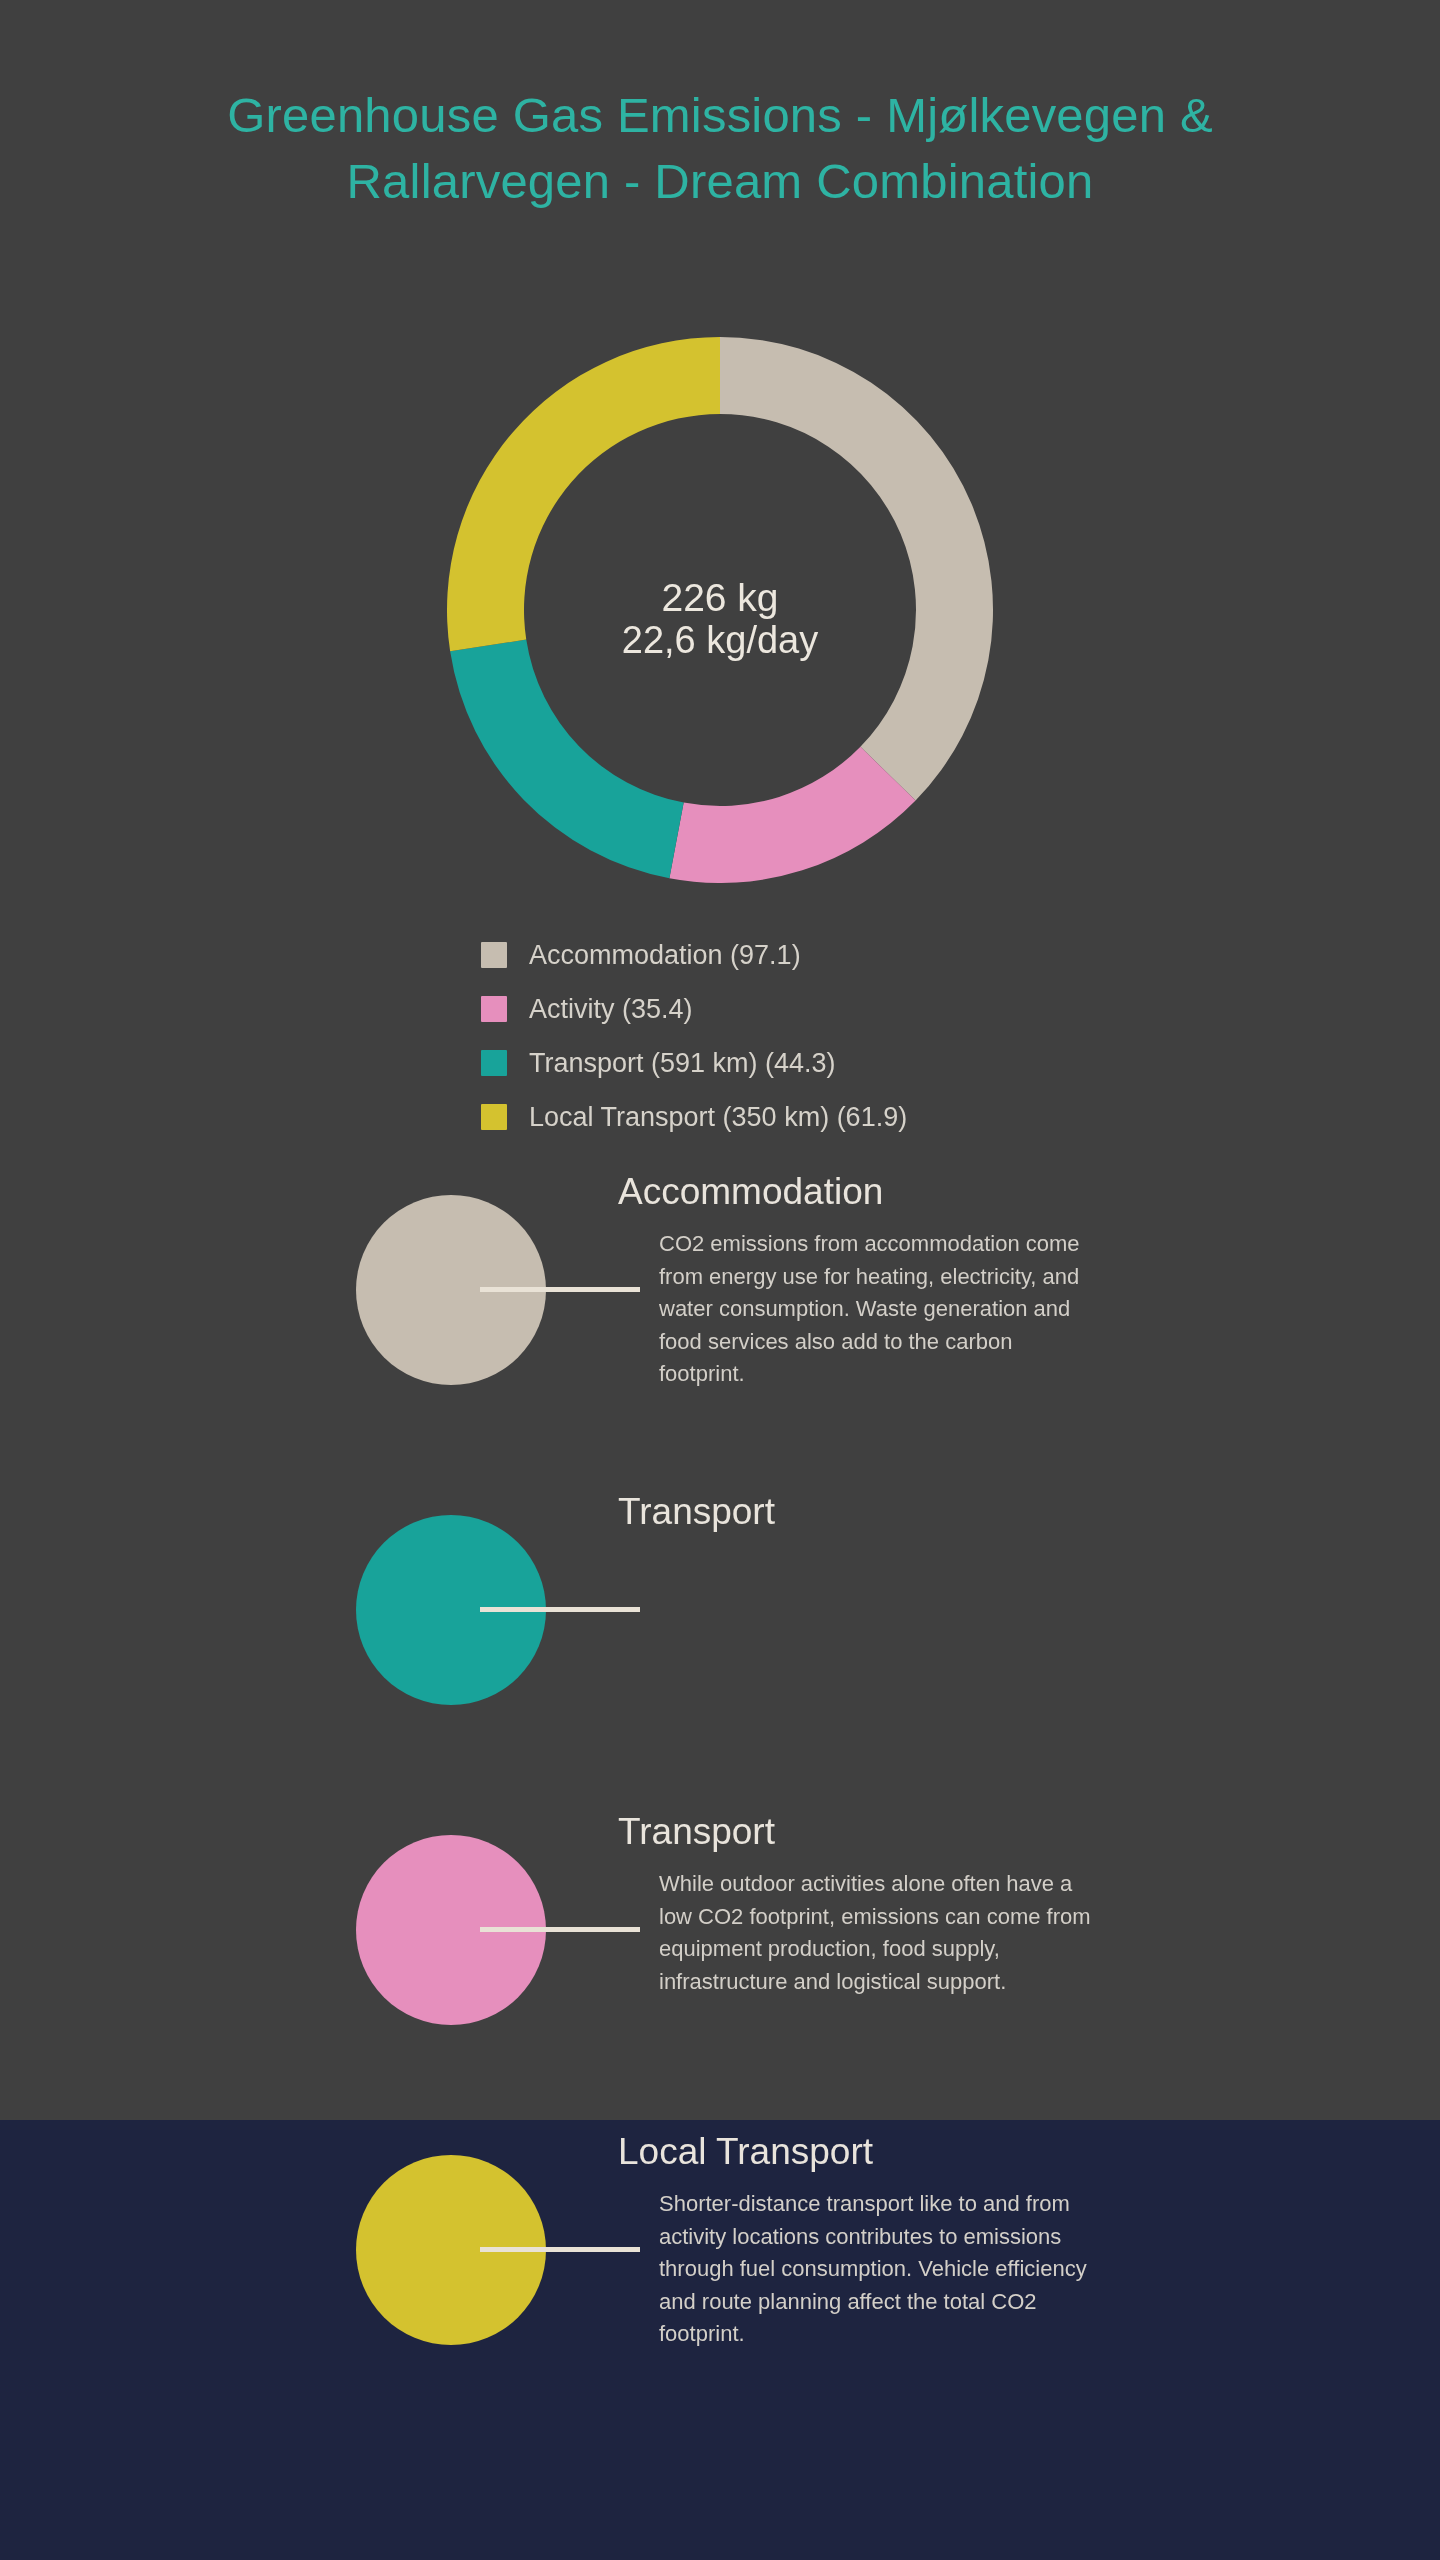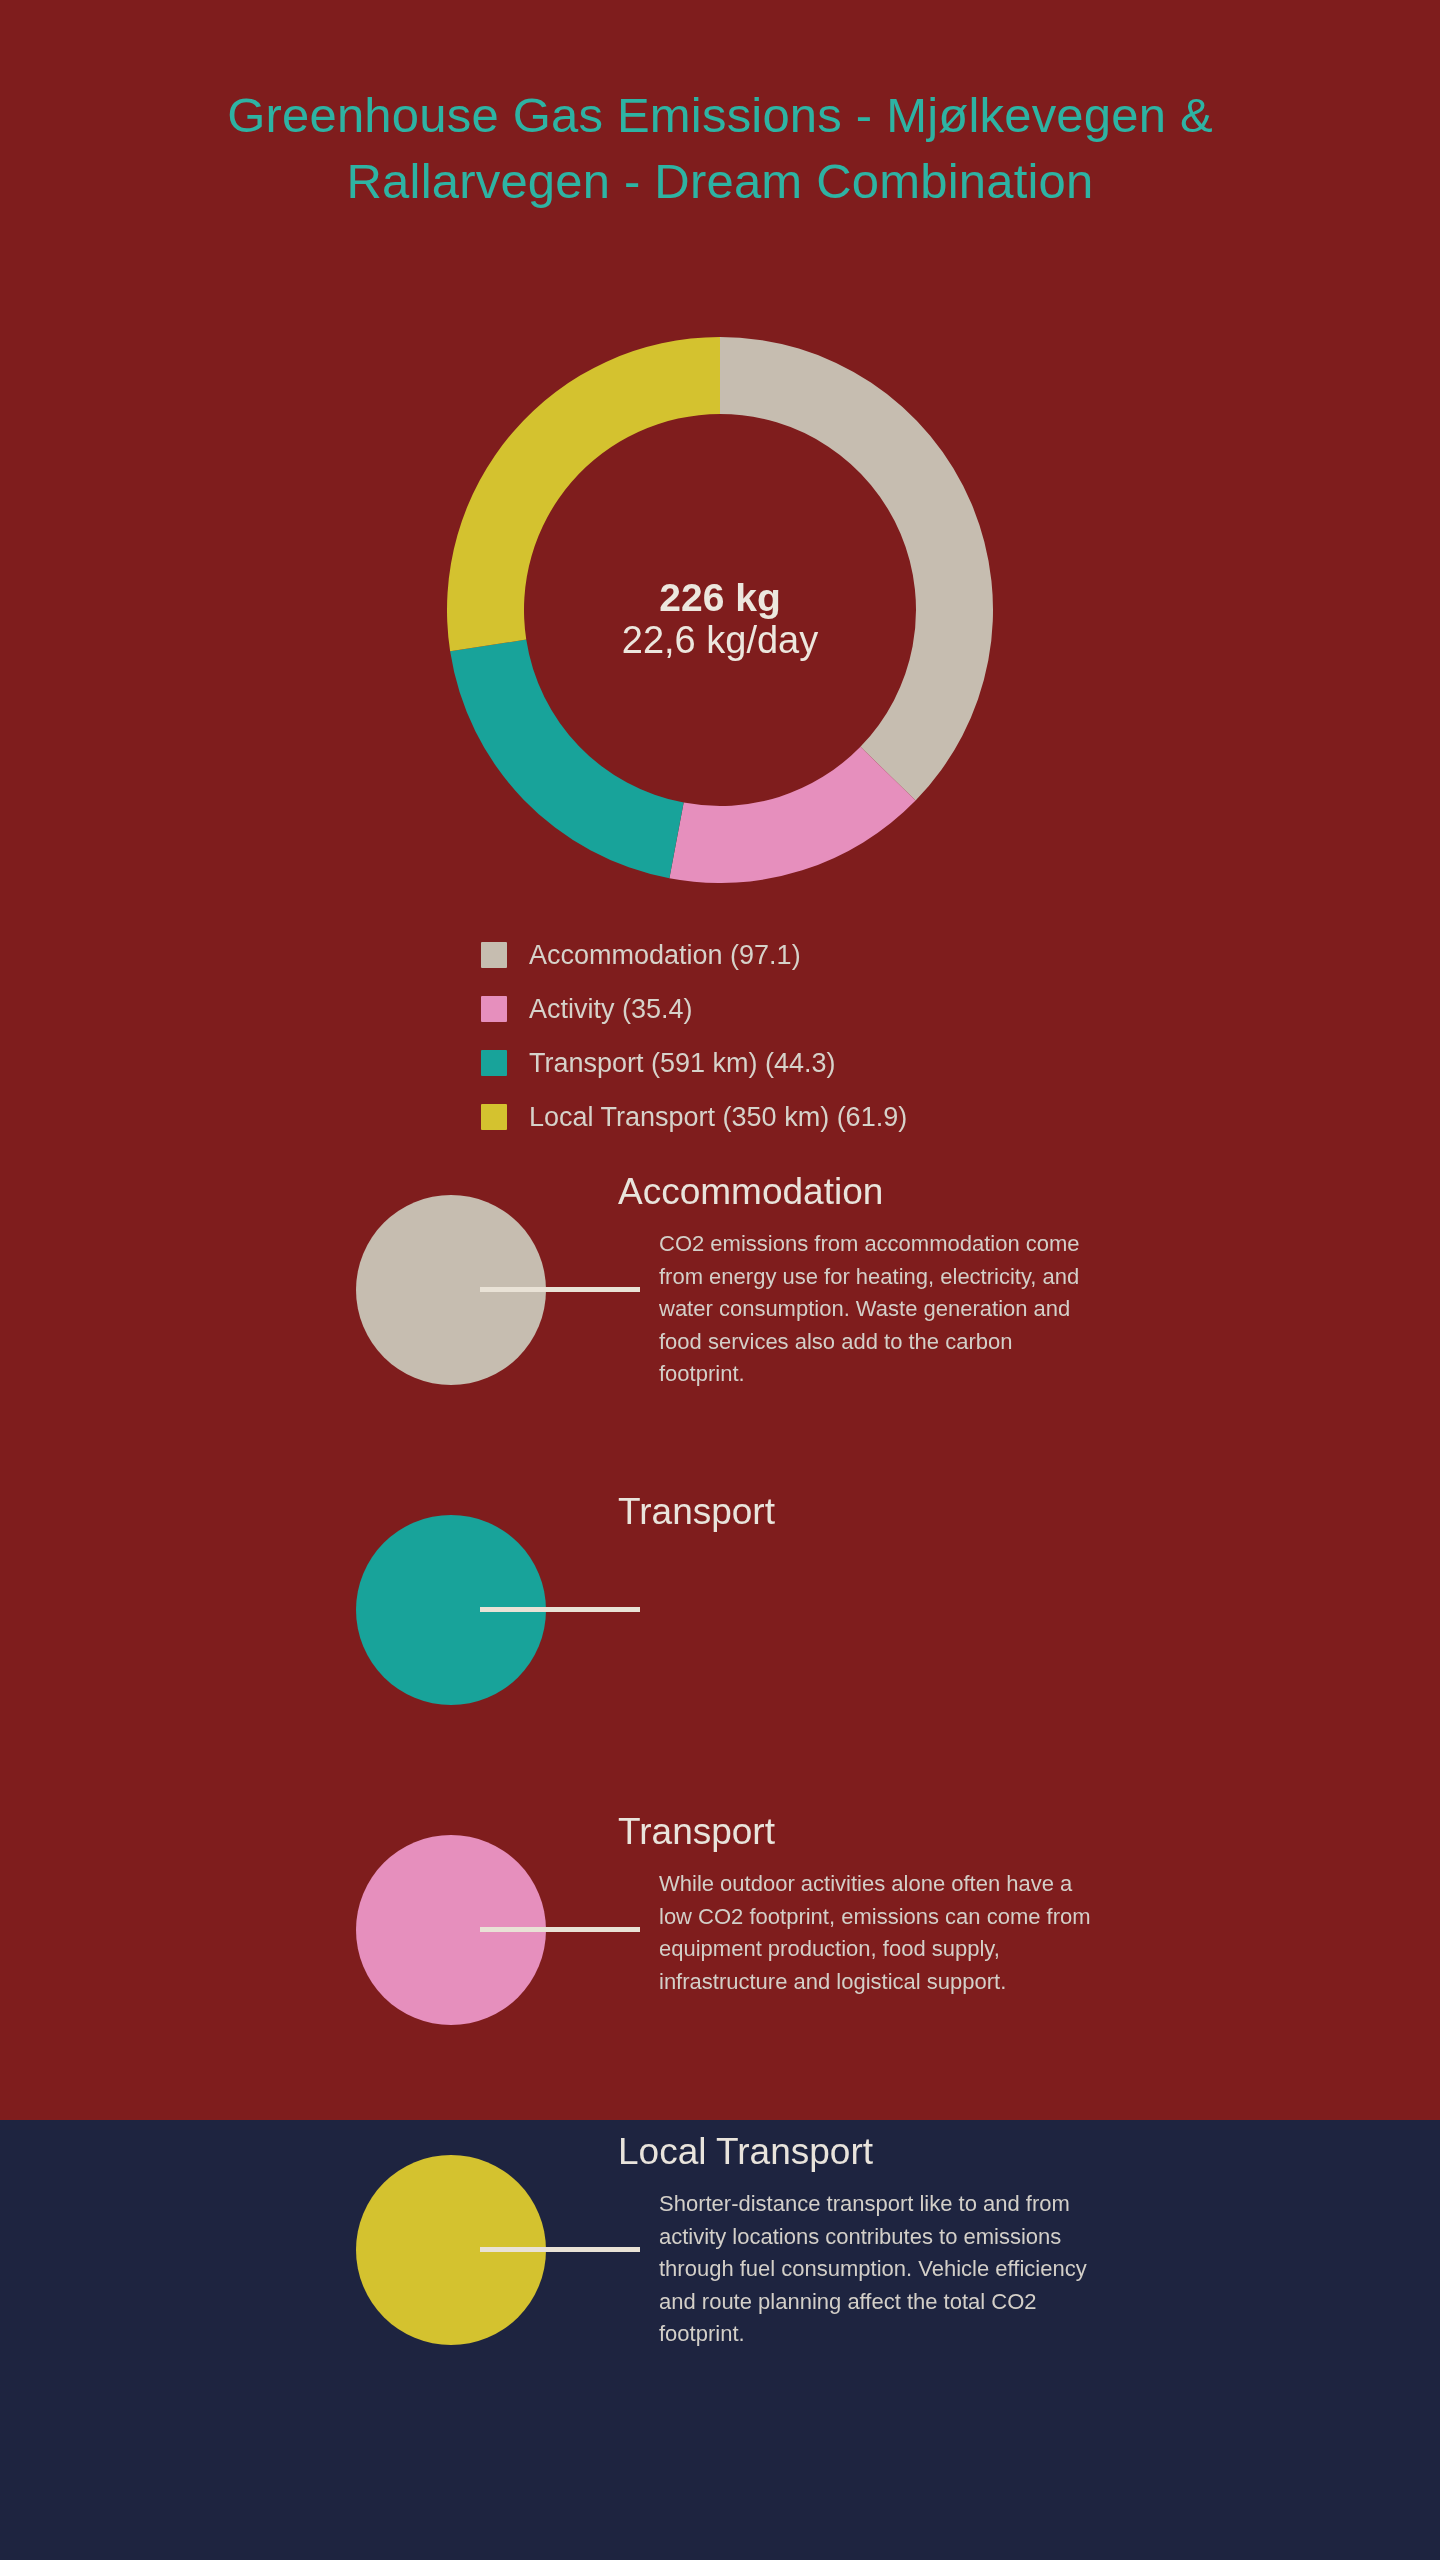--- a/index.html
+++ b/index.html
@@ -5,21 +5,21 @@
   * { margin:0; padding:0; box-sizing:border-box; }
   html, body {
     width:1440px; height:2560px;
     background:#1e2440;
     font-family:"Liberation Sans", sans-serif;
     overflow:hidden;
   }
   #page {
     position:relative;
     width:1440px; height:2120px;
-    background:#7f1d1d;
+    background:#404040;
   }
 
   
   .title {
     position:absolute;
     left:170px; top:82px;
     width:1100px;
     text-align:center;
     color:#2eb3a3;
     font-size:49px;
@@ -39,21 +39,21 @@
     position:absolute;
     left:0; top:0; width:546px; height:546px;
     display:flex; flex-direction:column;
     align-items:center; justify-content:center;
     pointer-events:none;
   }
   .donut-total {
     color:#ece7de;
     font-size:39px;
     line-height:44px;
-    font-weight:700;
+    font-weight:400;
     margin-top:14px;
   }
   .donut-sub {
     color:#ece7de;
     font-size:38px;
     line-height:36px;
     font-weight:400;
     margin-top:2px;
   }
 

